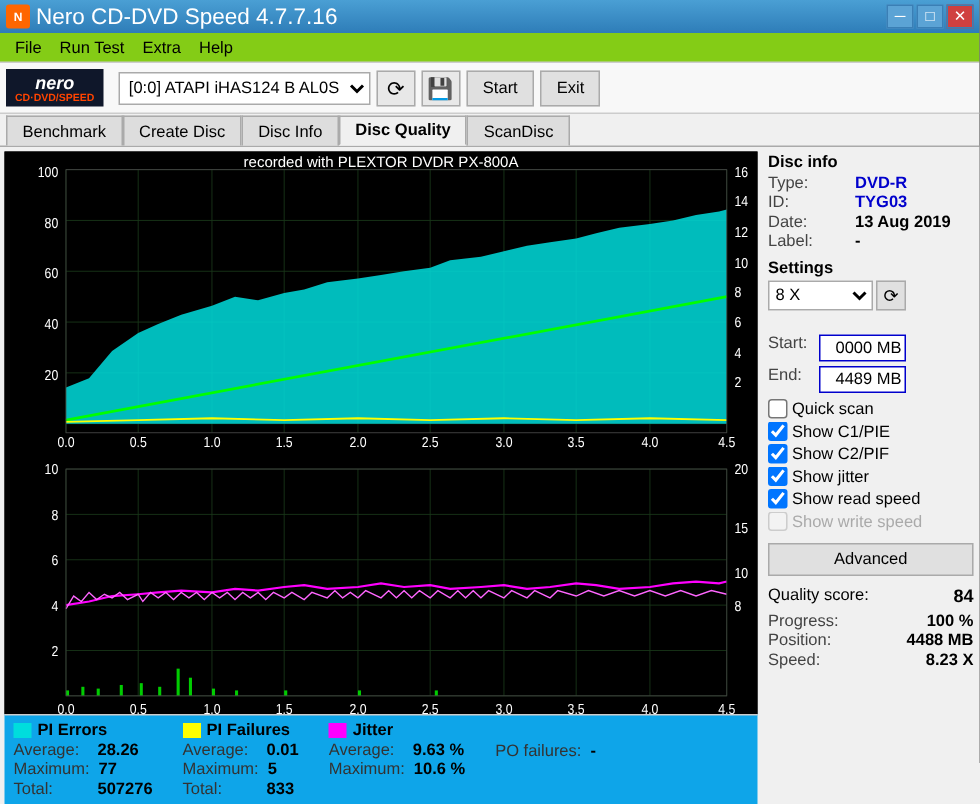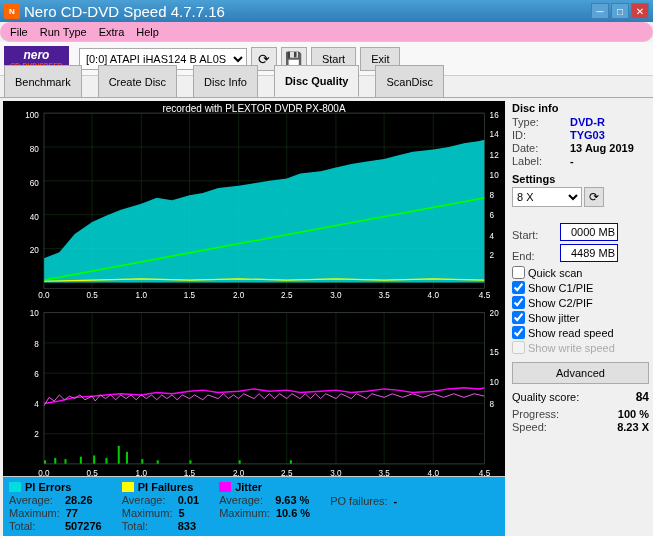--- a/index.html
+++ b/index.html
@@ -8,55 +8,55 @@
     
     .titlebar { background: linear-gradient(to bottom, #4a9fd4, #2e7db8); height: 22px; display: flex; align-items: center; justify-content: space-between; padding: 0 4px; }
     .titlebar-left { display: flex; align-items: center; gap: 4px; }
     .titlebar-icon { width: 16px; height: 16px; background: #ff6600; border-radius: 2px; display: flex; align-items: center; justify-content: center; color: white; font-size: 8px; font-weight: bold; }
     .titlebar-title { color: white; font-size: 15px; font-weight: normal; }
     .titlebar-btns { display: flex; gap: 2px; }
     .titlebar-btn { width: 18px; height: 16px; background: #5ba3d5; border: 1px solid #3a7fb5; color: white; font-size: 10px; display: flex; align-items: center; justify-content: center; cursor: pointer; }
     .titlebar-btn.close { background: #d04040; }
 
     
-    .menubar { background: #f9a8d4; height: 20px; display: flex; align-items: center; padding: 0 4px; border-bottom: 1px solid #ccc; border-radius: 10px; }
+    .menubar { background: #84cc16; height: 20px; display: flex; align-items: center; padding: 0 4px; border-bottom: 1px solid #ccc; }
     .menubar-item { padding: 2px 6px; font-size: 11px; cursor: pointer; }
 
     
     .toolbar { background: #f8f8f8; height: 34px; display: flex; align-items: center; padding: 0 4px; border-bottom: 1px solid #ccc; gap: 4px; }
-    .toolbar-logo { background: #4c1d95; padding: 2px 6px; display: flex; flex-direction: column; align-items: center; margin-right: 6px; }
+    .toolbar-logo { background: #0f172a; padding: 2px 6px; display: flex; flex-direction: column; align-items: center; margin-right: 6px; }
     .logo-nero { color: white; font-size: 12px; font-weight: bold; font-style: italic; }
     .logo-sub { color: #ff4400; font-size: 7px; font-weight: bold; }
     .toolbar-select { height: 22px; font-size: 11px; border: 1px solid #aaa; background: white; padding: 0 2px; min-width: 160px; }
     .toolbar-icon-btn { width: 26px; height: 24px; background: #e8e8e8; border: 1px solid #aaa; display: flex; align-items: center; justify-content: center; cursor: pointer; font-size: 14px; }
     .toolbar-btn { height: 24px; padding: 0 10px; background: #e0e0e0; border: 1px solid #aaa; cursor: pointer; font-size: 11px; }
 
     
     .tabs { background: #f0f0f0; height: 22px; display: flex; align-items: flex-end; padding: 0 4px; border-bottom: 1px solid #aaa; }
-    .tab { padding: 2px 10px; font-size: 11px; border: 1px solid #aaa; border-bottom: none; background: #ddd; cursor: pointer; margin-right: 16px; height: 32px; display: flex; align-items: center; }
+    .tab { padding: 2px 10px; font-size: 11px; border: 1px solid #aaa; border-bottom: none; background: #ddd; cursor: pointer; margin-right: 0; height: 20px; display: flex; align-items: center; }
     .tab.active { background: #f0f0f0; border-bottom: 1px solid #f0f0f0; font-weight: bold; }
 
     
     .main { display: flex; height: calc(536px - 22px - 20px - 34px - 22px); background: #f0f0f0; }
 
     
     .right-panel { width: 145px; background: #f0f0f0; padding: 4px; font-size: 11px; flex-shrink: 0; }
 
     .disc-info-section { margin-bottom: 6px; }
     .section-title { font-weight: bold; margin-bottom: 2px; color: #000; }
     .info-row { display: flex; gap: 20px; margin-bottom: 1px; }
     .info-label { color: #444; min-width: 38px; }
     .info-value { color: #0000cc; font-weight: bold; }
     .info-value.normal { color: #000; }
 
     .settings-section { margin-bottom: 4px; }
     .settings-select-row { display: flex; gap: 2px; align-items: flex-end; margin-bottom: 16px; }
     .settings-select { height: 20px; font-size: 11px; border: 1px solid #aaa; background: white; width: 70px; }
     .refresh-btn { width: 20px; height: 20px; background: #e0e0e0; border: 1px solid #aaa; cursor: pointer; display: flex; align-items: center; justify-content: center; font-size: 12px; }
-    .mb-row { display: flex; gap: 16px; align-items: flex-end; margin-bottom: 3px; }
+    .mb-row { display: flex; gap: 2px; align-items: flex-start; margin-bottom: 3px; }
     .mb-label { min-width: 32px; color: #444; }
     .mb-input { width: 58px; height: 18px; border: 1px solid #0000cc; font-size: 11px; padding: 0 2px; text-align: right; }
 
     .checkbox-row { display: flex; align-items: center; gap: 3px; margin-bottom: 2px; }
     .checkbox-row input[type=checkbox] { margin: 0; }
     .checkbox-row label { font-size: 11px; }
     .checkbox-row.disabled label { color: #aaa; }
 
     .advanced-btn { width: 100%; height: 22px; background: #e0e0e0; border: 1px solid #aaa; cursor: pointer; font-size: 11px; margin-top: 4px; margin-bottom: 6px; }
 
@@ -92,21 +92,21 @@
   </div>
   <div class="titlebar-btns">
     <div class="titlebar-btn">─</div>
     <div class="titlebar-btn">□</div>
     <div class="titlebar-btn close">✕</div>
   </div>
 </div>
 
 <div class="menubar">
   <span class="menubar-item">File</span>
-  <span class="menubar-item">Run Type</span>
+  <span class="menubar-item">Run Test</span>
   <span class="menubar-item">Extra</span>
   <span class="menubar-item">Help</span>
 </div>
 
 <div class="toolbar">
   <div class="toolbar-logo">
     <span class="logo-nero">nero</span>
     <span class="logo-sub">CD·DVD/SPEED</span>
   </div>
   <select class="toolbar-select">
@@ -393,18 +393,22 @@
       <span class="quality-value">84</span>
     </div>
 
     
     <div class="progress-section">
       <div class="progress-item">
         <span class="progress-key">Progress:</span>
         <span class="progress-val">100 %</span>
       </div>
       <div class="progress-item">
+        <span class="progress-key">Position:</span>
+        <span class="progress-val">4488 MB</span>
+      </div>
+      <div class="progress-item">
         <span class="progress-key">Speed:</span>
         <span class="progress-val">8.23 X</span>
       </div>
     </div>
   </div>
 </div>
 
 </body></html>

